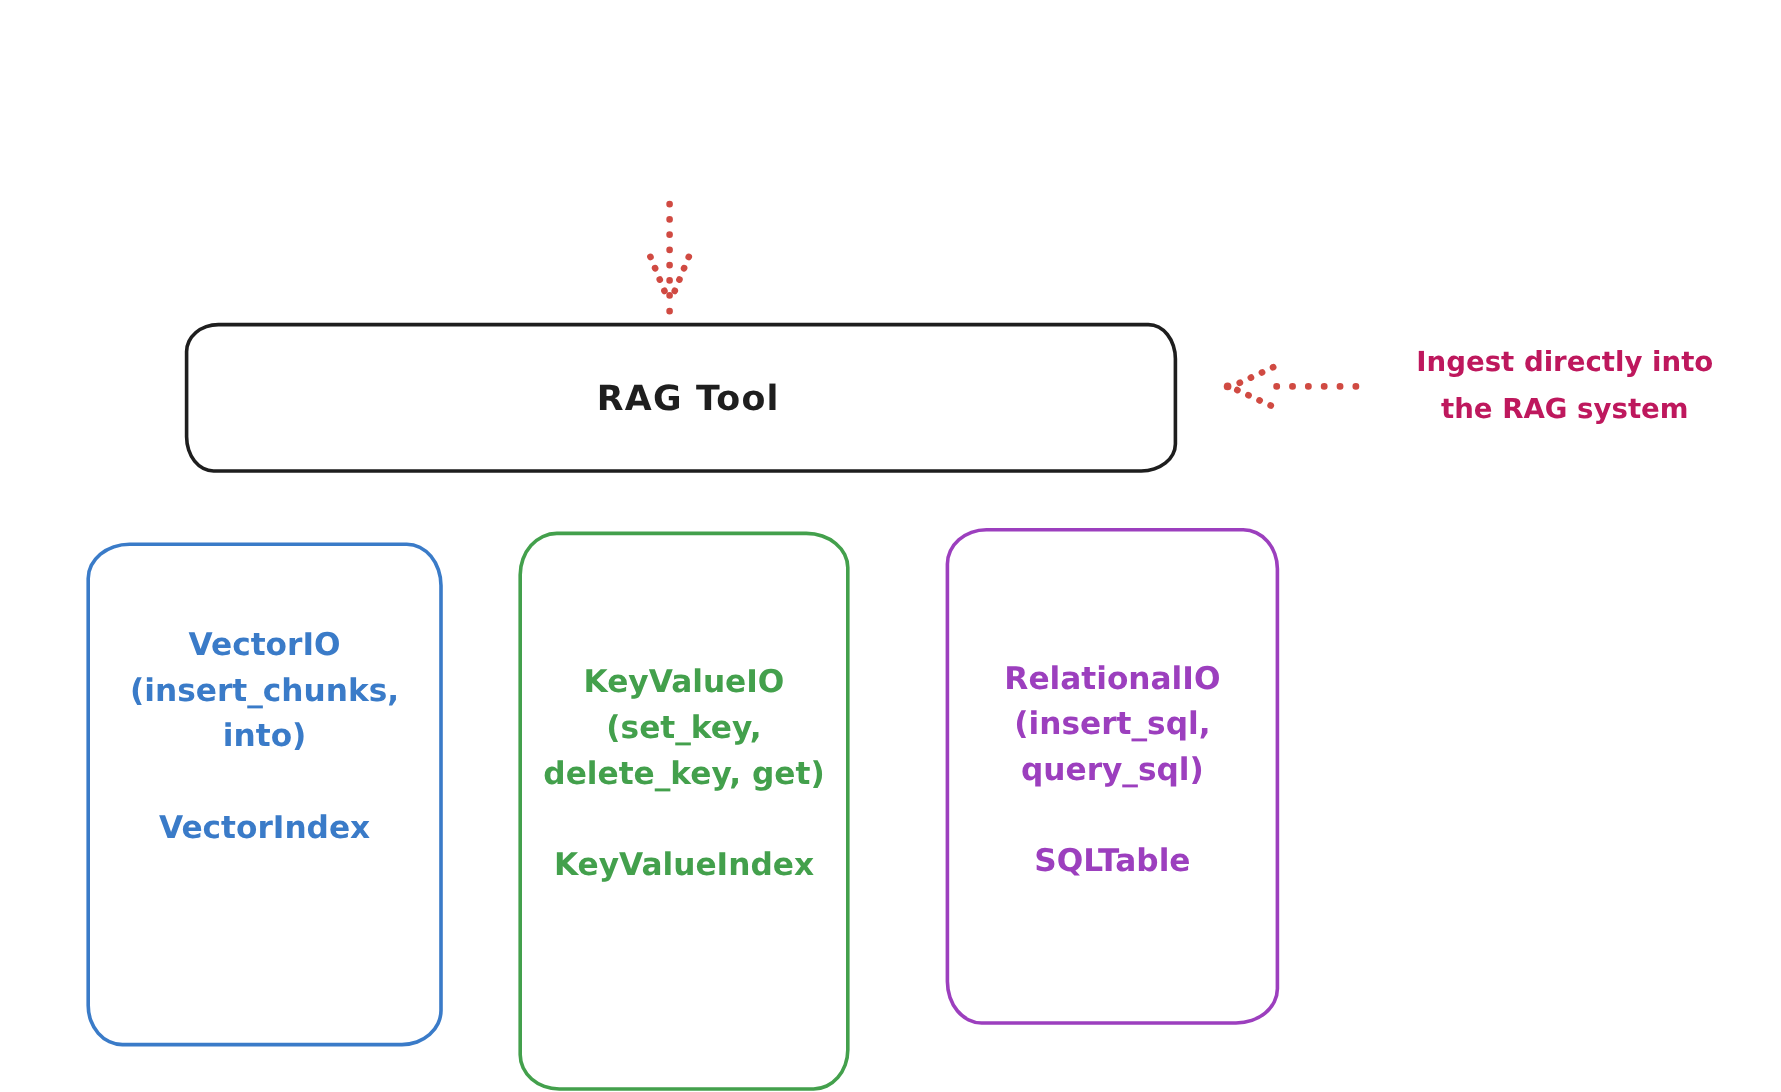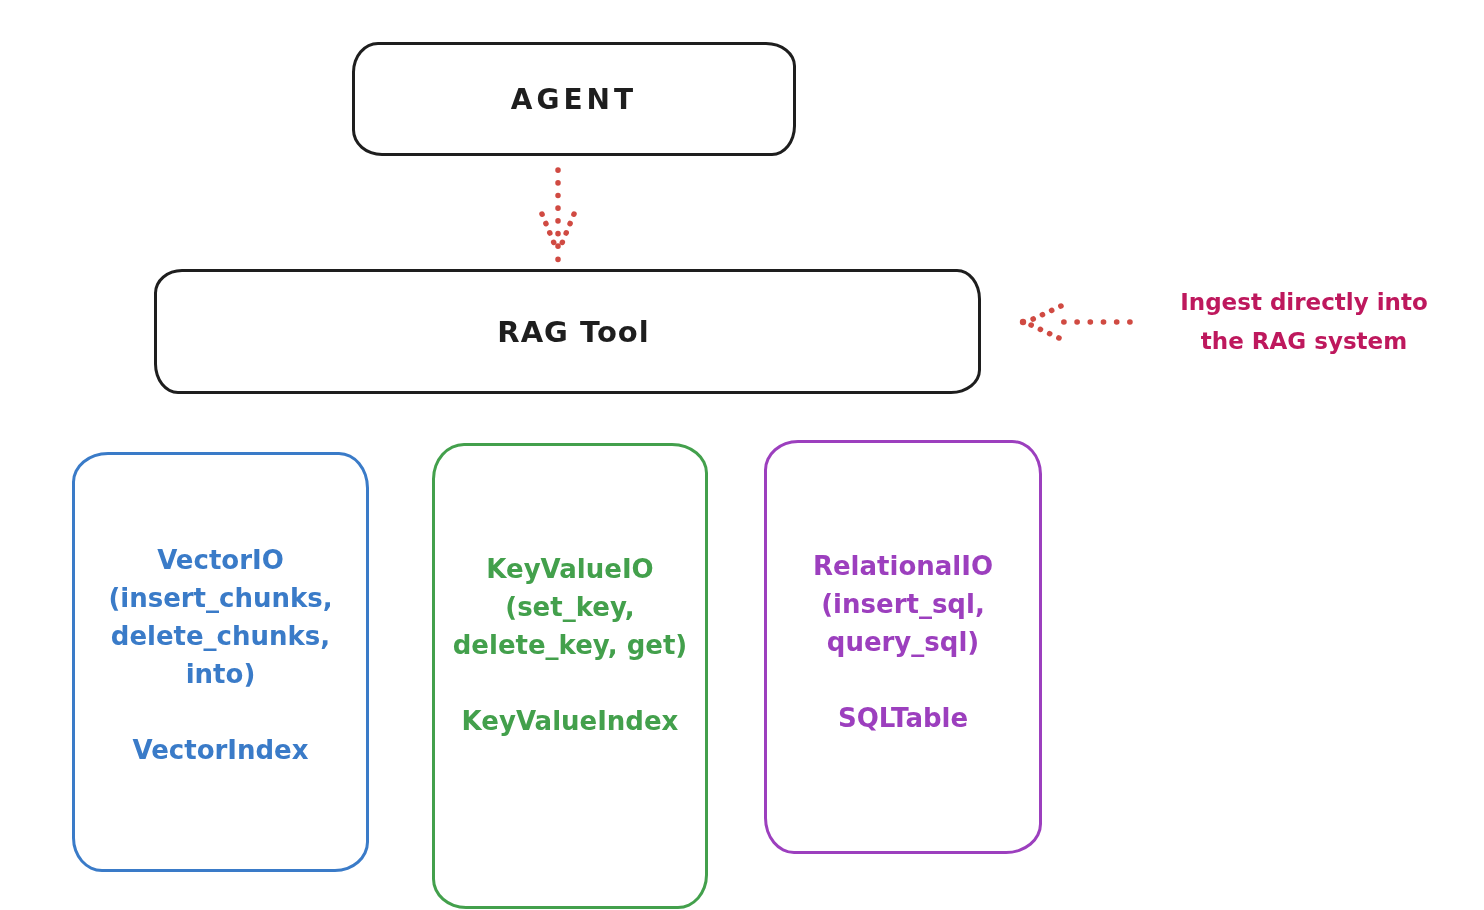--- a/index.html
+++ b/index.html
@@ -72,34 +72,34 @@
     margin-top: 38px;
   }
   .io-vector {
     left: 72px;
     top: 452px;
     width: 297px;
     height: 420px;
     border: 3.5px solid #3a7bc8;
     color: #3a7bc8;
     border-radius: 36px 30px 34px 30px / 30px 36px 30px 34px;
-    padding-top: 86px;
+    padding-top: 64px;
   }
   .io-keyvalue {
     left: 432px;
     top: 443px;
     width: 276px;
     height: 466px;
     border: 3.5px solid #43a04c;
     color: #43a04c;
     border-radius: 32px 36px 30px 34px / 36px 30px 34px 30px;
     padding-top: 104px;
   }
   .io-relational {
-    left: 764px;
+    left: 788px;
     top: 440px;
     width: 278px;
     height: 414px;
     border: 3.5px solid #9c3fbe;
     color: #9c3fbe;
     border-radius: 34px 30px 36px 30px / 30px 34px 30px 36px;
     padding-top: 104px;
   }
   .annotation {
     position: absolute;
@@ -128,37 +128,33 @@
     </g>
 
     <g stroke="#d04a42" fill="none" stroke-width="5.5" stroke-linecap="round">
       <path d="M 1130 322 H 1054" stroke-dasharray="0.2 13"></path>
       <path d="M 1061 306 L 1031 320" stroke-dasharray="0.2 10"></path>
       <path d="M 1059 338 L 1031 325" stroke-dasharray="0.2 10"></path>
       <circle cx="1023" cy="322" r="3.2" fill="#d04a42" stroke="none"></circle>
     </g>
   </svg>
 
-  <div class="box black agent-box">
-    <span>AGENT</span>
-  </div>
 
   <div class="box black rag-box">
     <span>RAG Tool</span>
   </div>
 
   <div class="annotation">
     <div>Ingest directly into</div>
     <div>the RAG system</div>
   </div>
 
   <div class="io-box io-vector">
     <div>VectorIO</div>
     <div>(insert_chunks,</div>
-    <div>delete_chunks,</div>
     <div>into)</div>
     <div class="index-label">VectorIndex</div>
   </div>
 
   <div class="io-box io-keyvalue">
     <div>KeyValueIO</div>
     <div>(set_key,</div>
     <div>delete_key, get)</div>
     <div class="index-label">KeyValueIndex</div>
   </div>

